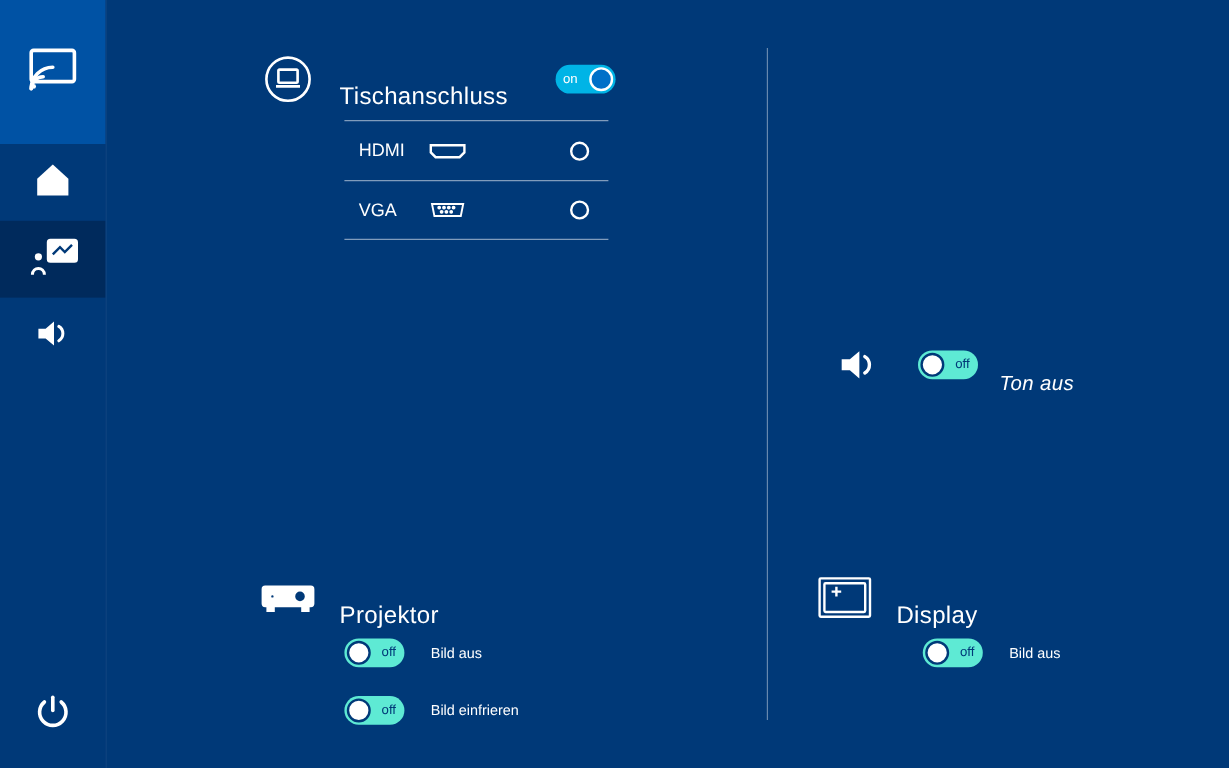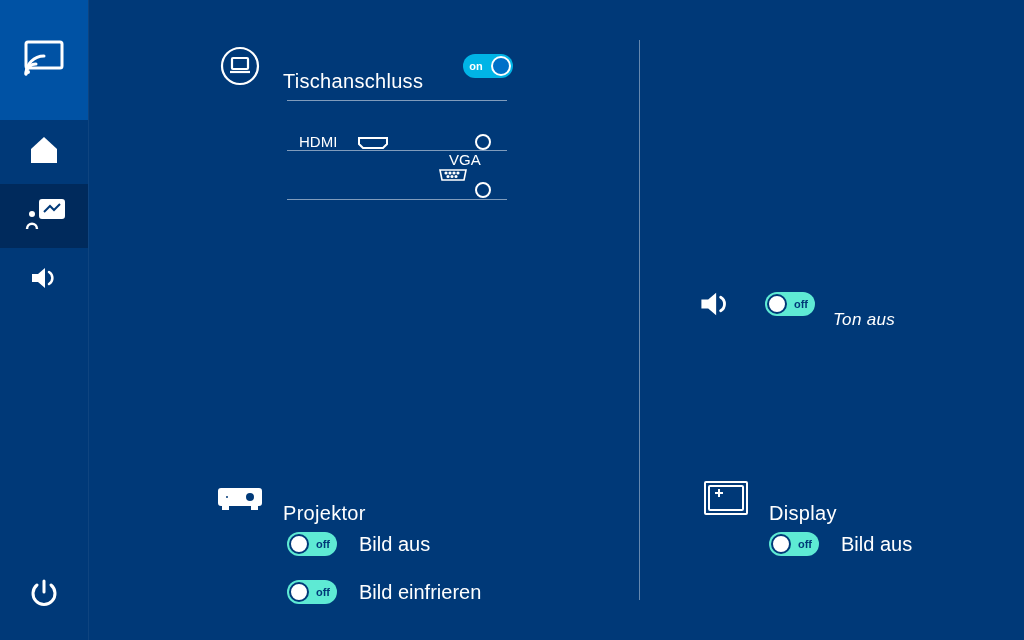--- a/index.html
+++ b/index.html
@@ -54,64 +54,64 @@
   .section-label { font-size: 20px; margin-left: 20px; font-weight: 400; letter-spacing: .3px; margin-top: 32px; }
 
   
   .tisch { left: 128px; top: 38px; }
   .tisch .toggle { margin-left: 40px; }
 
   
   .conn-list { position: absolute; left: 198px; top: 100px; width: 220px; }
   .conn-row {
     display: flex;
-    align-items: flex-end;
+    align-items: center;
     height: 50px;
     border-top: 1px solid rgba(255,255,255,0.5);
     cursor: pointer;
   }
-  .conn-list .conn-row:last-child { border-bottom: 1px solid rgba(255,255,255,0.5); flex-direction: column; }
+  .conn-list .conn-row:last-child { border-bottom: 1px solid rgba(255,255,255,0.5); }
   .conn-label { font-size: 15px; width: 70px; padding-left: 12px; }
   .conn-icon  { width: 70px; display:flex; align-items:center; }
   .conn-radio { flex:1; display:flex; justify-content:flex-end; padding-right:16px; }
   .radio-circle {
     width: 16px; height: 16px; border: 2px solid #fff; border-radius: 50%;
   }
 
   
   .toggle {
     width: 50px; height: 24px; border-radius: 12px; position: relative;
     display: inline-flex; align-items: center; cursor: pointer;
   }
   .toggle.on  { background: #00b4e6; }
   .toggle.off { background: #5eead4; }
   .toggle .knob {
     width: 20px; height: 20px; border-radius: 50%; position: absolute;
   }
   .toggle.on .knob  { right: 2px; background: #0070c8; border: 2px solid #fff; box-sizing: border-box; }
   .toggle.off .knob { left: 2px;  background: #fff; border: 2px solid #003978; box-sizing: border-box; }
-  .toggle .txt { font-size: 11px; font-weight: 700; }
+  .toggle .txt { font-size: 11px; font-weight: 400; }
   .toggle.on  .txt { color: #fff; margin-left: 6px; }
   .toggle.off .txt { color: #003978; position:absolute; right:7px; }
 
   
   .tonaus { left: 606px; top: 278px; }
   .tonaus .section-icon { width: 40px; }
   .tonaus .toggle { margin-left: 30px; }
   .tonaus .section-label { margin-left: 18px; font-size: 17px; font-style: italic; }
 
   
   .proj { left: 128px; top: 470px; }
   .proj-ctrls { position:absolute; left: 198px; top: 520px; }
   .ctrl-row { display:flex; align-items:center; height: 48px; }
   .ctrl-row .toggle { margin-right: 22px; }
-  .ctrl-label { font-size: 20px; }
-
-  
-  .disp { left: 614px; top: 470px; justify-content: center; }
+  .ctrl-label { font-size: 12px; }
+
+  
+  .disp { left: 592px; top: 470px; justify-content: center; }
   .disp-ctrls { position:absolute; left: 680px; top: 520px; }
 
 </style>
 </head>
 <body>
 
 <div class="sidebar">
   <div class="side-item side-top1">
     <span>
       <svg width="42" height="42" viewBox="0 0 42 42" fill="none" stroke="#fff" stroke-width="3">

